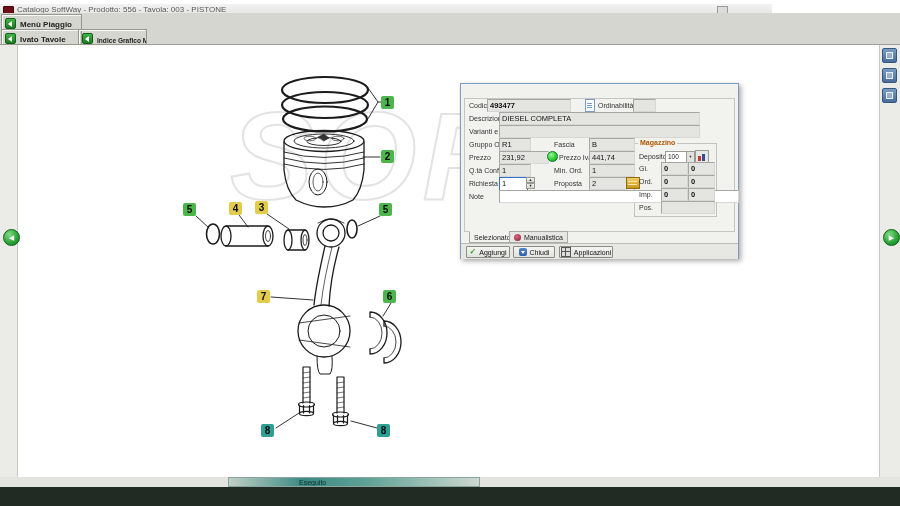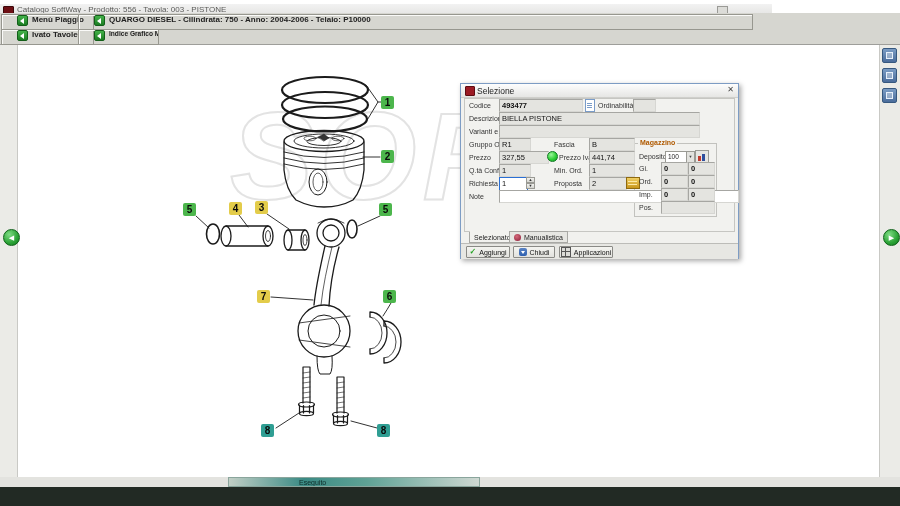--- a/index.html
+++ b/index.html
@@ -9,21 +9,21 @@
   
   #titlebar{position:absolute;left:0;top:4px;width:772px;height:13px;
     background:linear-gradient(#f2f2f2,#e2e2e0);border-bottom:1px solid #b9b9b5;z-index:15}
   #titlebar .app-ico{position:absolute;left:3px;top:2px;width:9px;height:9px;background:#6d0f14;border:1px solid #3c070a;border-radius:1px}
   #titlebar .ttl{position:absolute;left:17px;top:1px;font-size:8px;color:#5a5a58;white-space:nowrap}
   #titlebar .wctl{position:absolute;right:44px;top:2px;width:9px;height:8px;background:#dcdcd8;border:1px solid #9a9a96}
 
   
   #toolbar{position:absolute;left:0;top:13px;width:900px;height:31px;background:#d6d6d0;border-bottom:1px solid #9e9e9a;z-index:15}
   .tb-box{position:absolute;background:linear-gradient(#ececе8,#dededa);background:linear-gradient(#ececе8,#dededa),#e4e4e0;
-    border:1px solid #97978f;box-shadow:inset 1px 1px 0 #fafaf8;display:flex;align-items:flex-start;gap:4px;padding-left:15px;
+    border:1px solid #97978f;box-shadow:inset 1px 1px 0 #fafaf8;display:flex;align-items:flex-end;gap:4px;padding-left:3px;
     font-size:8px;font-weight:bold;color:#222;white-space:nowrap;overflow:hidden}
   .gico{width:9px;height:9px;background:linear-gradient(#44b24a,#1b7d22);border:1px solid #135f19;border-radius:2px;position:relative;flex:0 0 auto}
   .gico::after{content:"";position:absolute;left:2px;top:1.5px;border-top:3px solid transparent;border-bottom:3px solid transparent;border-right:4px solid #fff}
   #tavola-combo{position:absolute;left:143px;top:29px;width:595px;height:14px;background:#fffde9;border:1px solid #a7a79f;
     font-size:8px;color:#222;display:flex;align-items:center;padding-left:4px;box-sizing:border-box}
   #tavola-combo .dd{position:absolute;right:1px;top:1px;width:11px;height:10px;background:linear-gradient(#f4f4f0,#d8d8d2);
     border:1px solid #9a9a94;font-size:5px;line-height:10px;text-align:center;color:#444}
   .funnel{position:absolute;width:0;height:0;border-left:5px solid transparent;border-right:5px solid transparent}
   .funnel::after{content:"";position:absolute;left:-1px;top:4px;width:2px;height:5px}
   #funnel-red{left:739px;top:15px;border-top:6px solid #c23a2e}
@@ -124,24 +124,20 @@
 
 <div id="toolbar">
   <div class="tb-box" style="left:1px;top:1px;width:76px;height:14px">
     <span class="gico"></span>
     <span>Menù Piaggio</span>
   </div>
   <div class="tb-box" style="left:1px;top:16px;width:76px;height:14px">
     <span class="gico"></span>
     <span>Ivato Tavole</span>
   </div>
-  <div class="tb-box" style="left:78px;top:1px;width:658px;height:14px">
-    <span class="gico"></span>
-    <span>QUARGO DIESEL - Cilindrata: 750 - Anno: 2004-2006 - Telaio: P10000</span>
-  </div>
   <div class="tb-box" style="left:78px;top:16px;width:64px;height:14px;font-size:6.6px">
     <span class="gico"></span>
     <span>Indice Grafico Motore</span>
   </div>
 </div>
 <div id="tavola-combo">
   <span>003 - PISTONE</span>
   <span class="dd">▼</span>
 </div>
 <span id="funnel-red" class="funnel"></span>
@@ -244,46 +240,41 @@
   <div class="gutter" id="gutter-l"></div>
   <div class="gutter" id="gutter-r"></div>
   <div class="side-btn" style="top:4px"></div>
   <div class="side-btn" style="top:24px"></div>
   <div class="side-btn" style="top:44px"></div>
   <div class="navball" style="left:3px;top:185px">◀</div>
   <div class="navball" style="left:883px;top:185px">▶</div>
 </div>
 
 <div id="dlg">
-  <div id="dlg-title">
-    <span class="dico"></span>
-    <span class="dttl">Selezione</span>
-    <span id="dlg-close">✕</span>
-  </div>
   <div id="dlg-panel"></div>
 
   <span class="lbl" style="left:8px;top:18px">Codice</span>
-  <span class="fld b" style="left:38px;top:15px;width:80px">493477</span>
+  <span class="fld b" style="left:26px;top:15px;width:80px">493477</span>
   <span id="doc-ico"></span>
   <span class="lbl" style="left:137px;top:18px">Ordinabilità</span>
   <span class="fld" style="left:172px;top:15px;width:19px"></span>
 
   <span class="lbl" style="left:8px;top:31px">Descrizione</span>
-  <span class="fld" style="left:38px;top:28px;width:197px">BIELLA PISTONE</span>
+  <span class="fld" style="left:38px;top:28px;width:197px">DIESEL COMPLETA</span>
 
   <span class="lbl" style="left:8px;top:44px">Varianti e Note</span>
   <span class="fld" style="left:38px;top:41px;width:197px"></span>
 
   <span class="lbl" style="left:8px;top:57px">Gruppo Ord.</span>
   <span class="fld" style="left:38px;top:54px;width:28px">R1</span>
   <span class="lbl" style="left:93px;top:57px">Fascia</span>
   <span class="fld" style="left:128px;top:54px;width:42px">B</span>
 
   <span class="lbl" style="left:8px;top:70px">Prezzo</span>
-  <span class="fld" style="left:38px;top:67px;width:46px">327,55</span>
+  <span class="fld" style="left:38px;top:67px;width:46px">231,92</span>
   <span id="led"></span>
   <span class="lbl" style="left:98px;top:70px">Prezzo Ivato</span>
   <span class="fld" style="left:128px;top:67px;width:42px">441,74</span>
 
   <span class="lbl" style="left:8px;top:83px">Q.tà Conf.</span>
   <span class="fld" style="left:38px;top:80px;width:28px">1</span>
   <span class="lbl" style="left:93px;top:83px">Min. Ord.</span>
   <span class="fld" style="left:128px;top:80px;width:42px">1</span>
 
   <span class="lbl" style="left:8px;top:96px">Richiesta</span>

